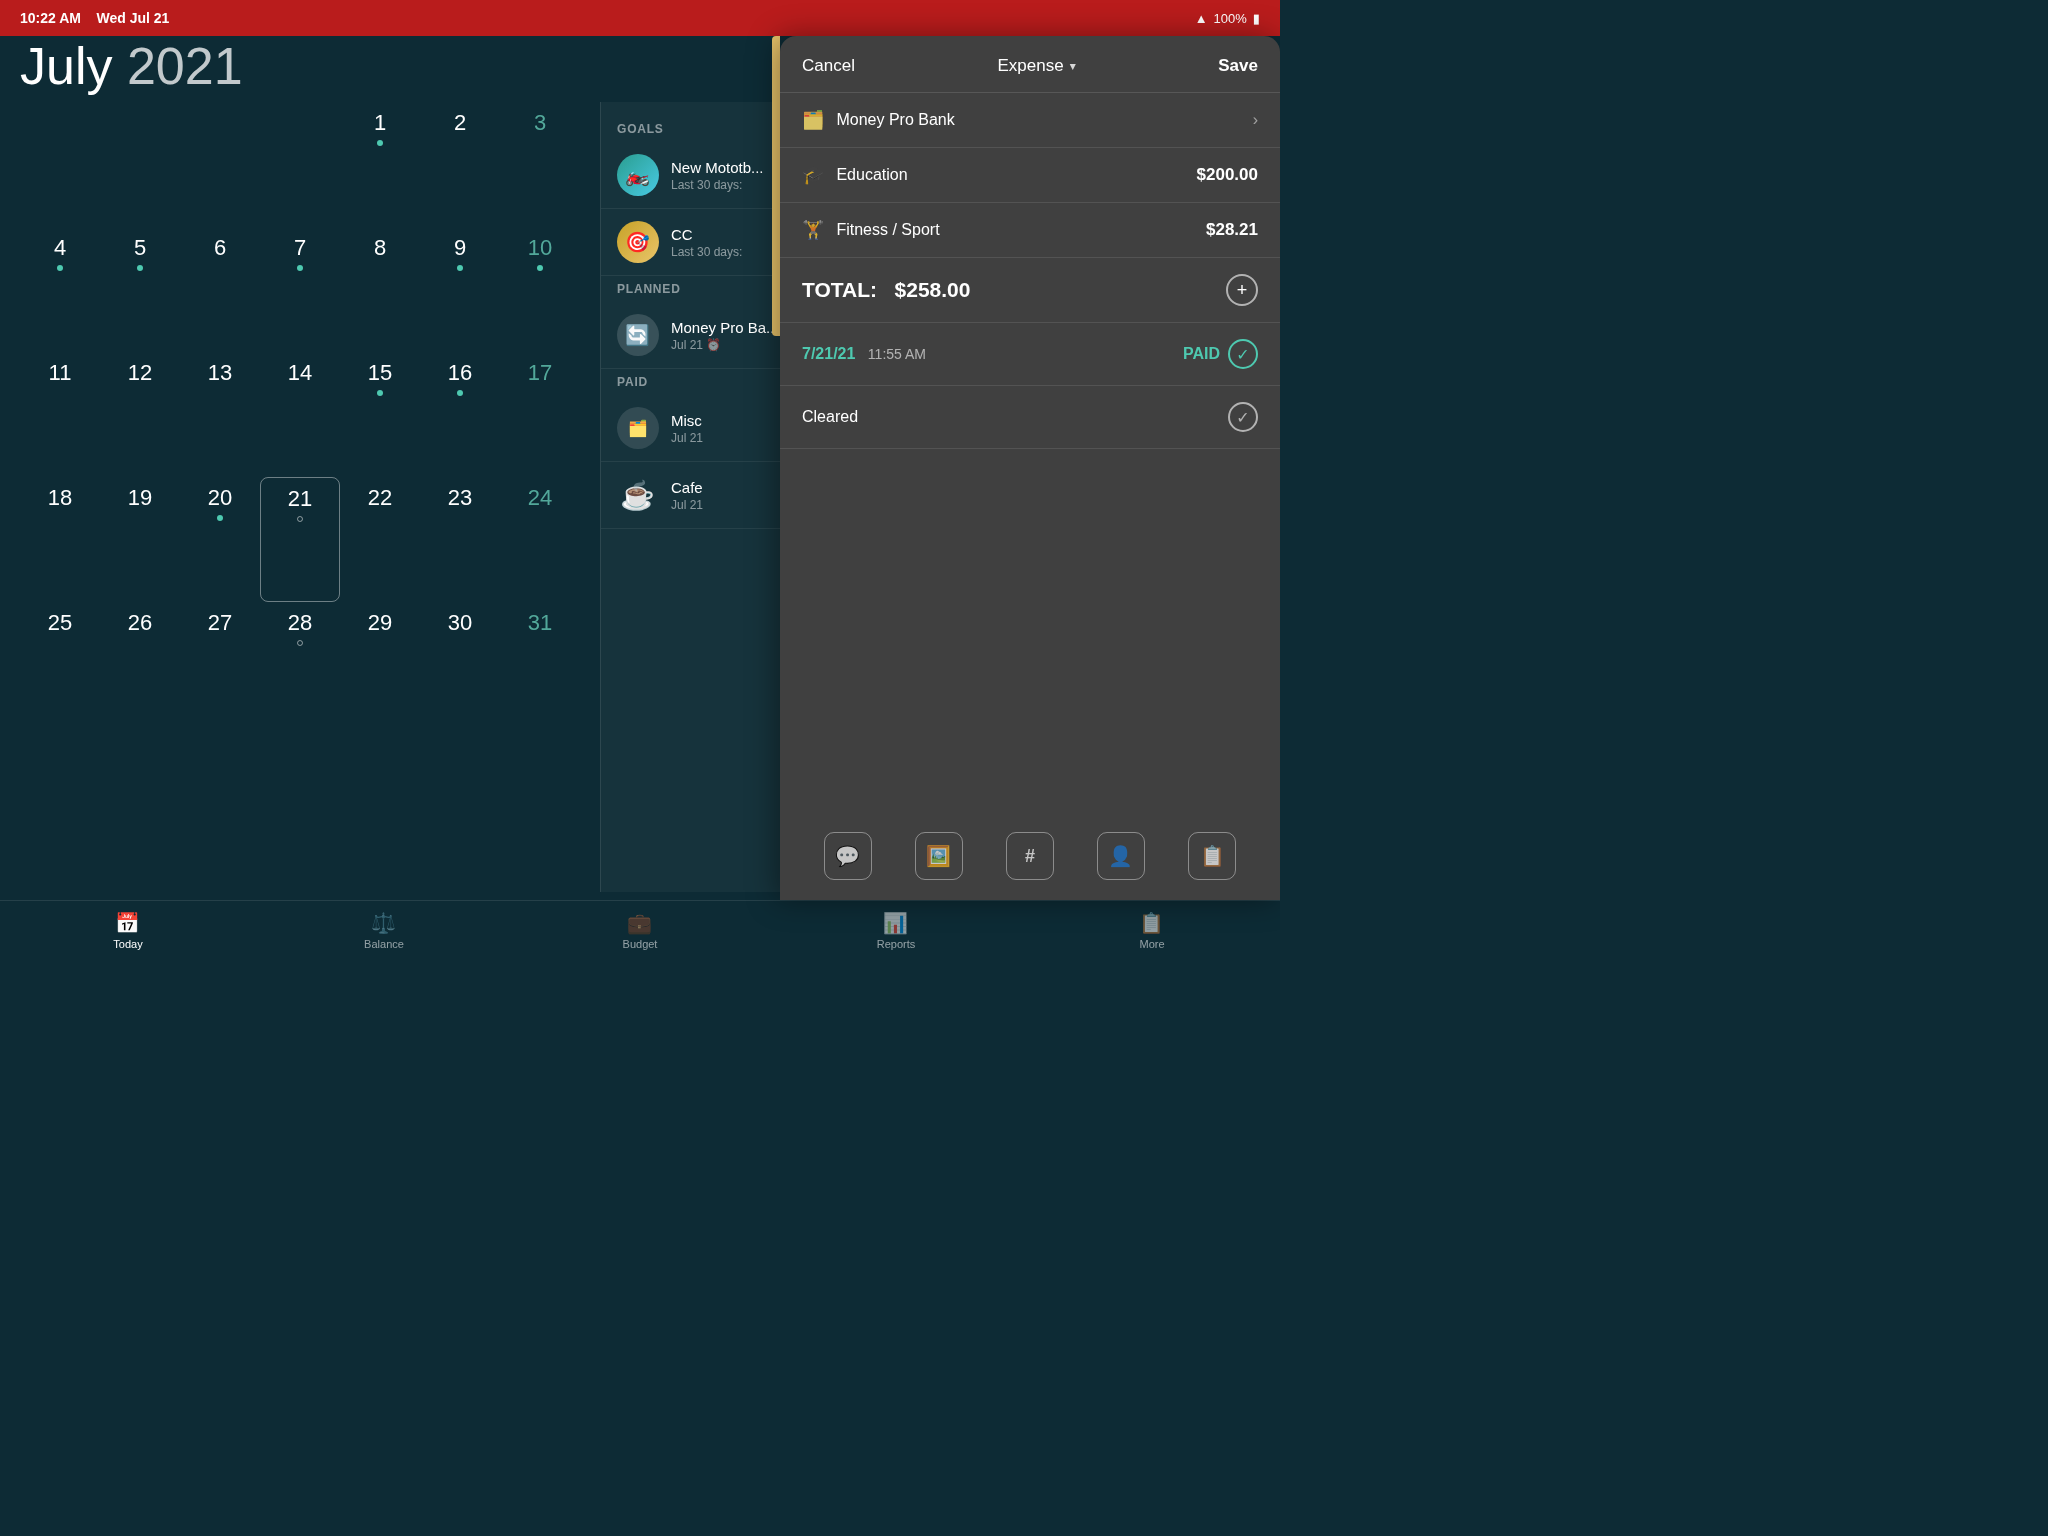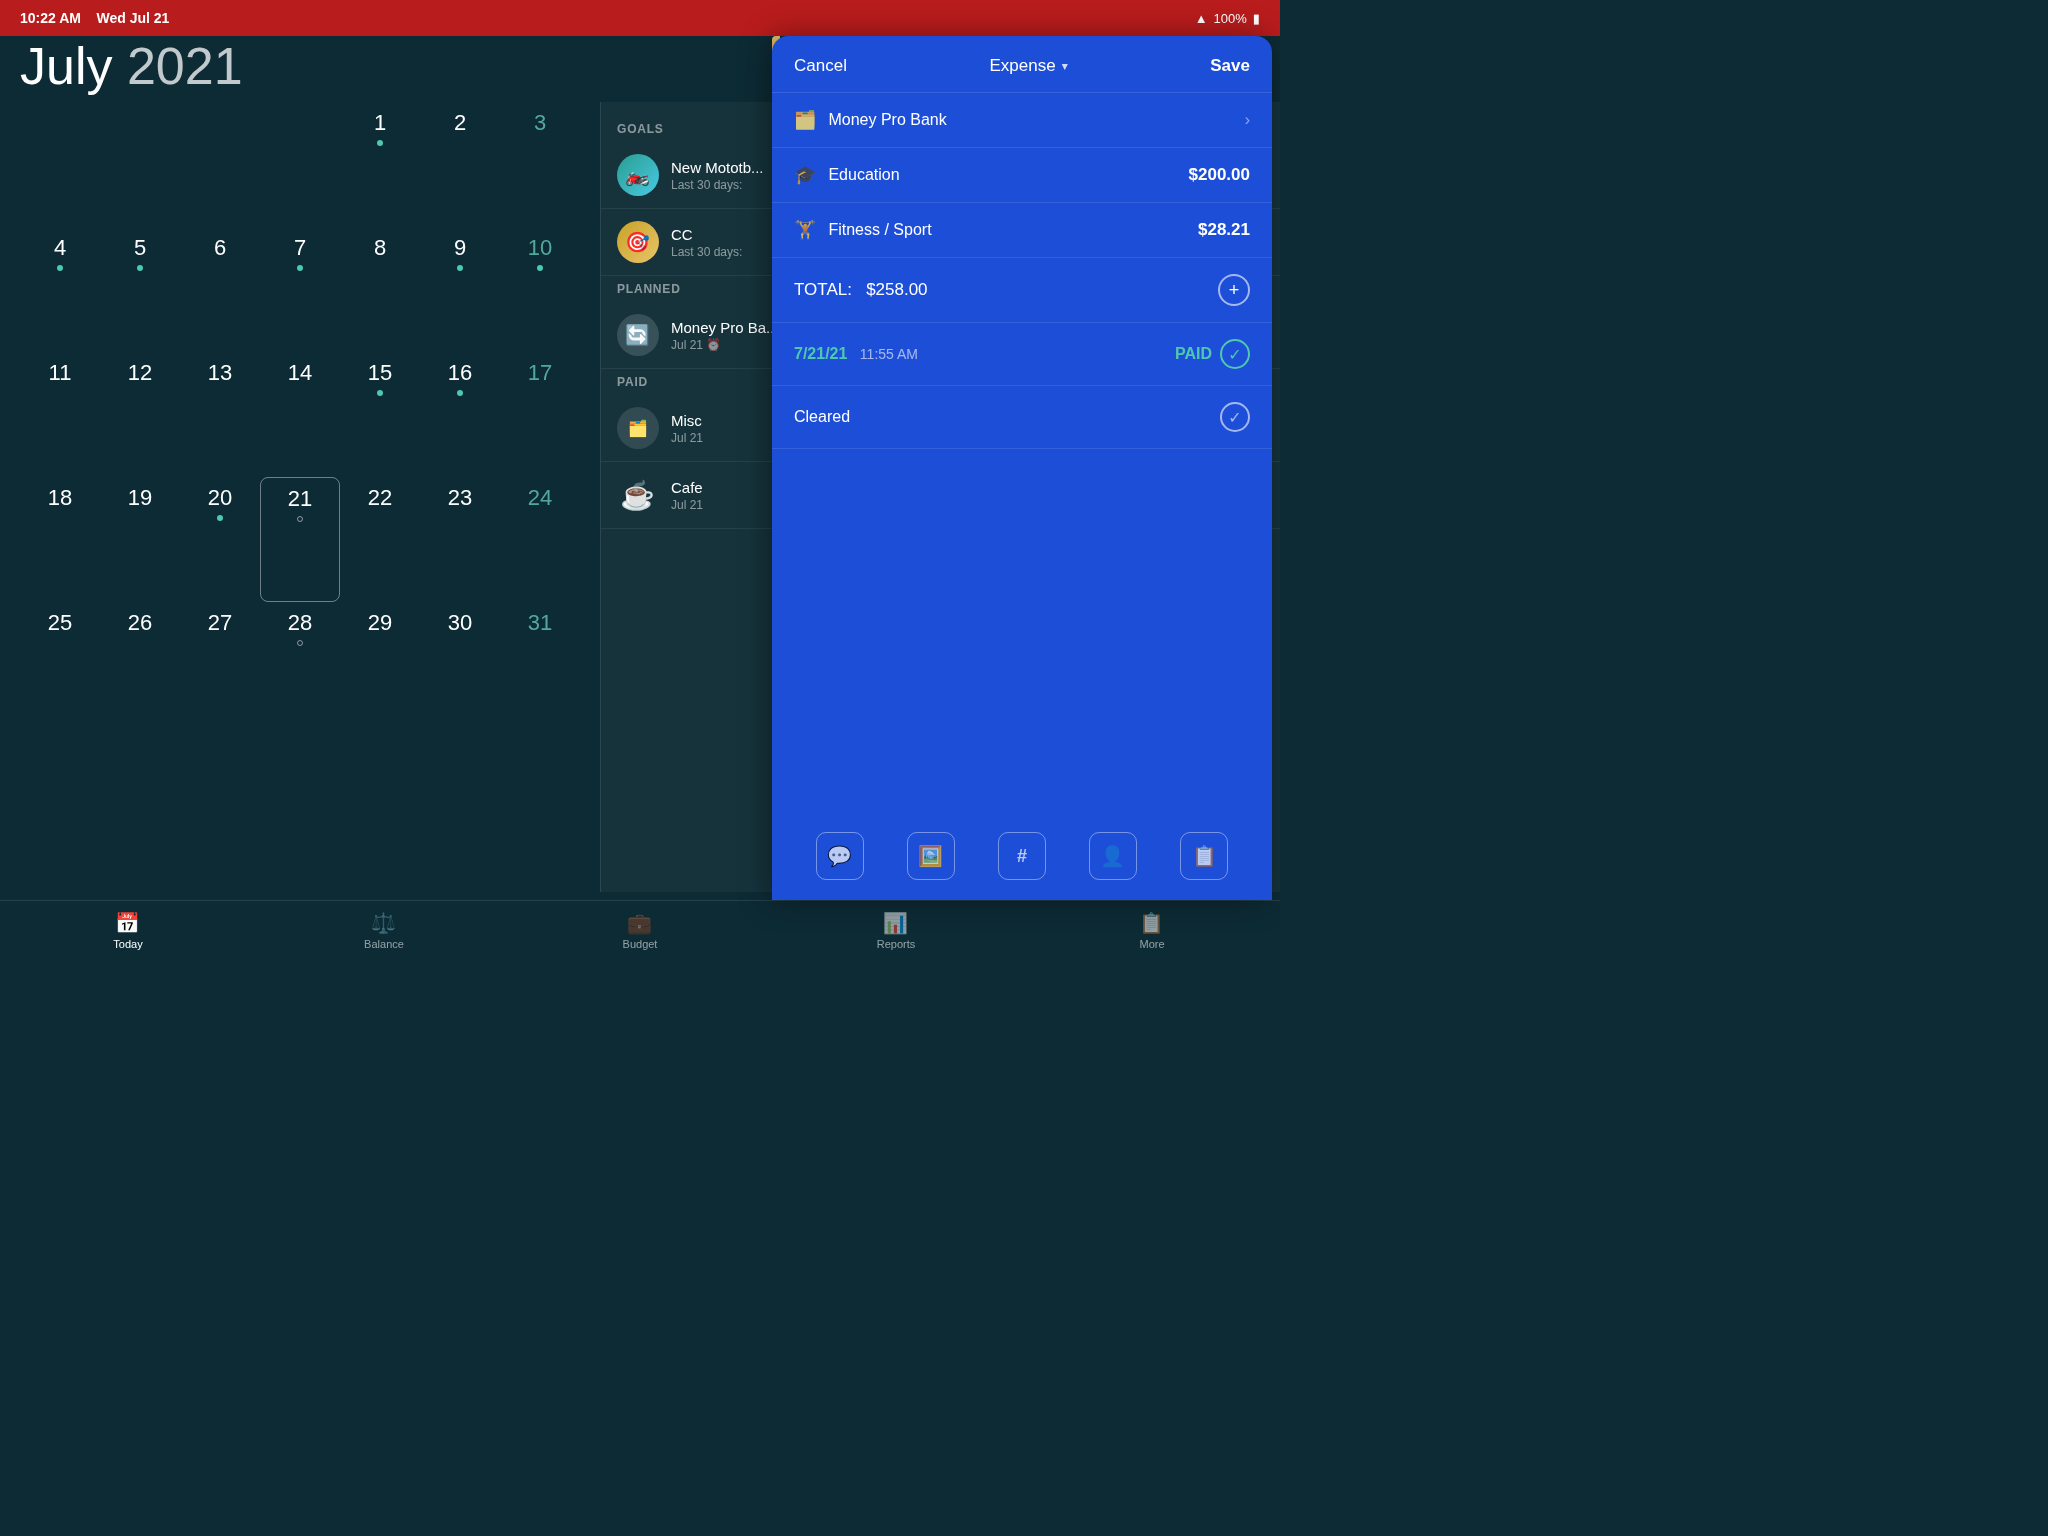--- a/index.html
+++ b/index.html
@@ -192,24 +192,24 @@
     .event-sub {
       color: rgba(255,255,255,0.5);
       font-size: 12px;
       margin-top: 2px;
     }
 
     
     .detail-panel {
       position: absolute;
       top: 36px;
-      right: 8px;
+      right: 0;
       width: 500px;
       height: calc(960px - 36px - 60px);
-      background: #1d4ed8;
+      background: #404040;
       border-radius: 16px 16px 0 0;
       display: flex;
       flex-direction: column;
       z-index: 100;
       box-shadow: -4px 0 30px rgba(0,0,0,0.4);
     }
 
     
     .panel-header {
       display: flex;
@@ -278,22 +278,22 @@
     
     .total-row {
       display: flex;
       align-items: center;
       justify-content: space-between;
       padding: 16px 22px;
       border-bottom: 1px solid rgba(255,255,255,0.1);
     }
     .total-label {
       color: white;
-      font-size: 17px;
-      font-weight: 400;
+      font-size: 21px;
+      font-weight: 700;
     }
     .add-btn {
       width: 32px;
       height: 32px;
       border-radius: 50%;
       border: 2px solid rgba(255,255,255,0.6);
       display: flex;
       align-items: center;
       justify-content: center;
       color: white;

